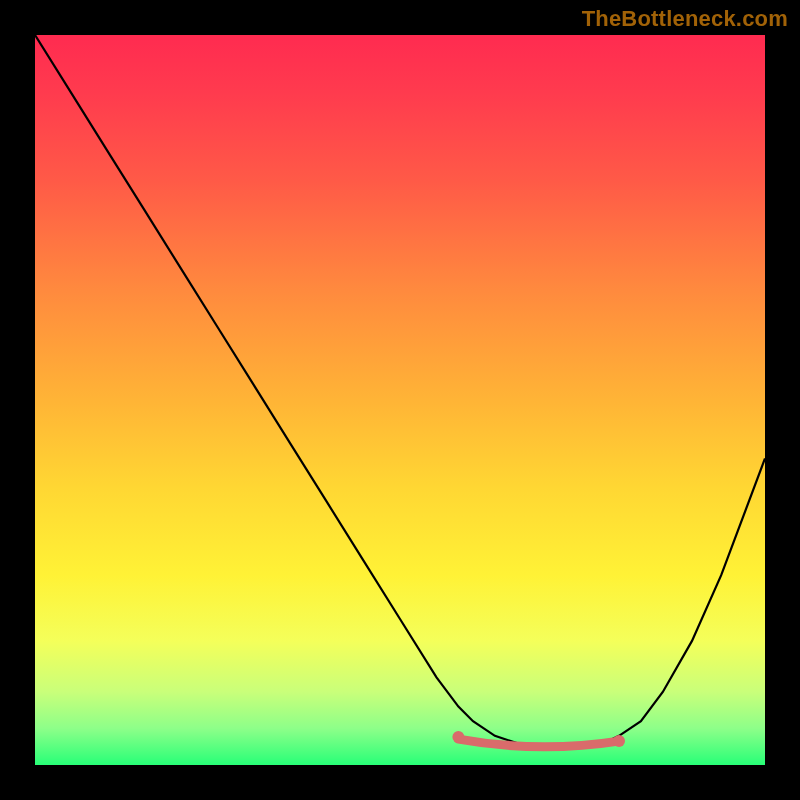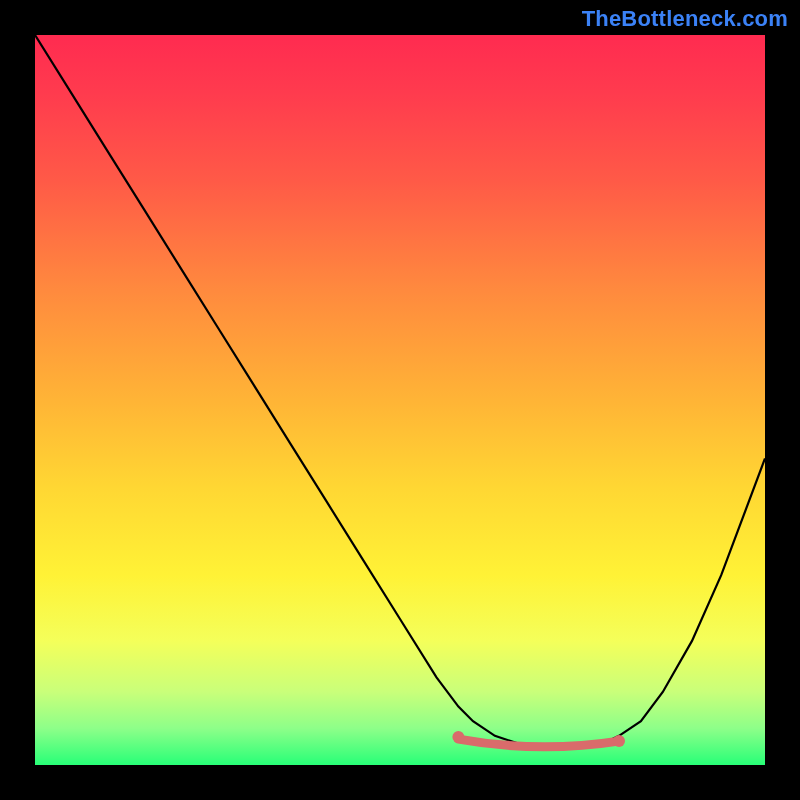--- a/index.html
+++ b/index.html
@@ -10,21 +10,21 @@
     height: 800px;
     background: #000;
   }
   .watermark {
     position: absolute;
     top: 6px;
     right: 12px;
     font-family: Arial, Helvetica, sans-serif;
     font-size: 22px;
     font-weight: 600;
-    color: #3b82f6;
+    color: #a16207;
     letter-spacing: 0.2px;
   }
   .plot {
     position: absolute;
     left: 35px;
     top: 35px;
     width: 730px;
     height: 730px;
   }
   .plot svg { display: block; }

